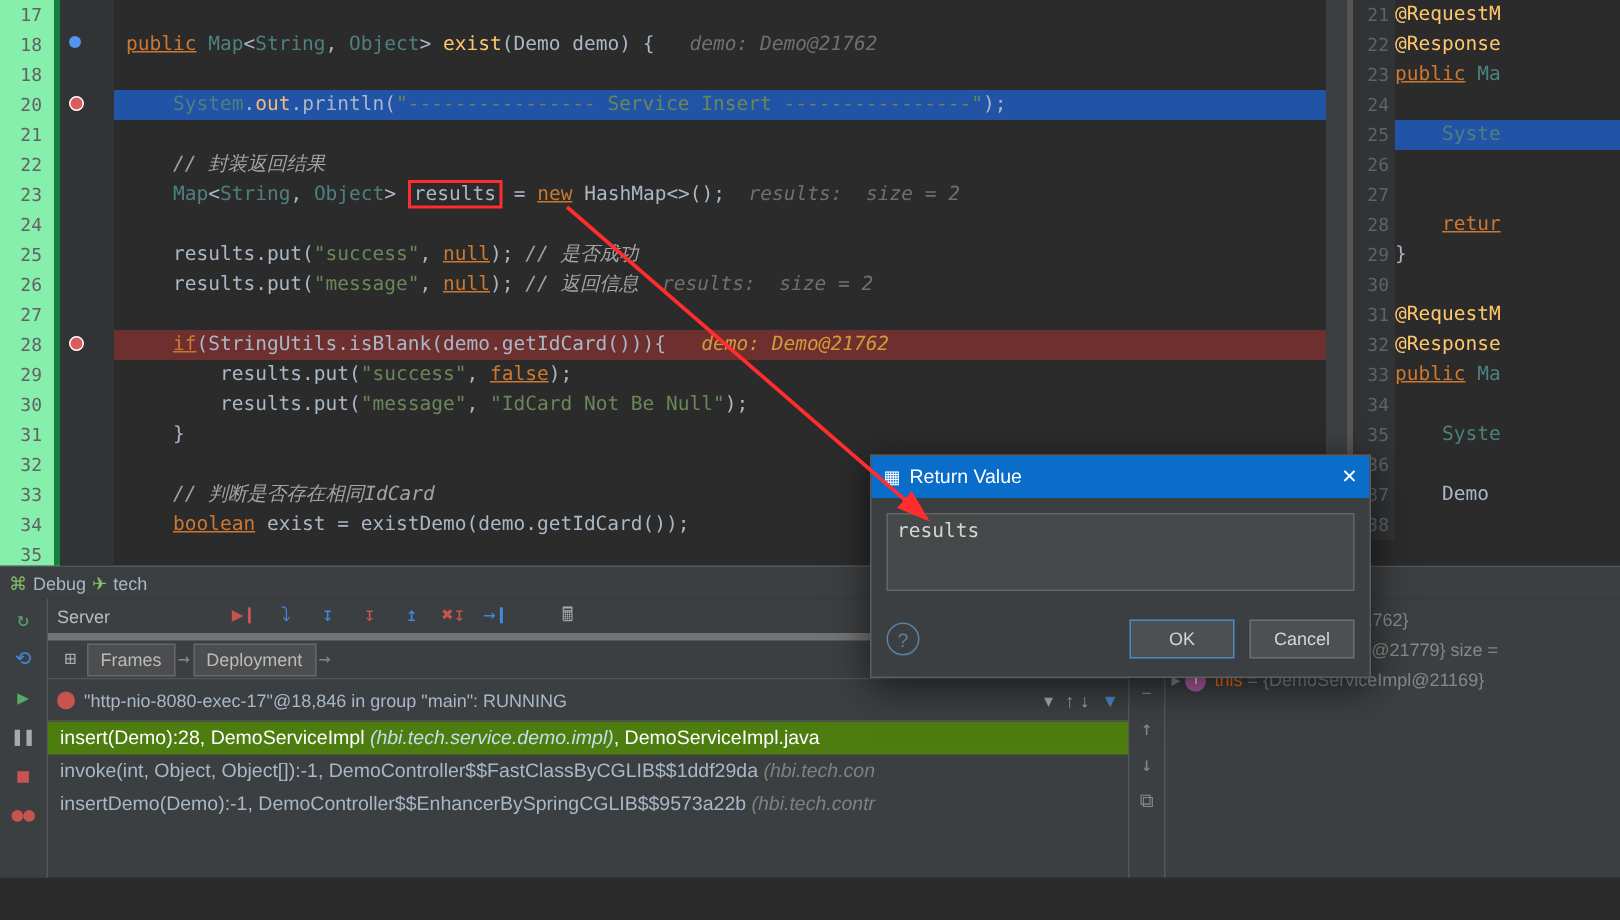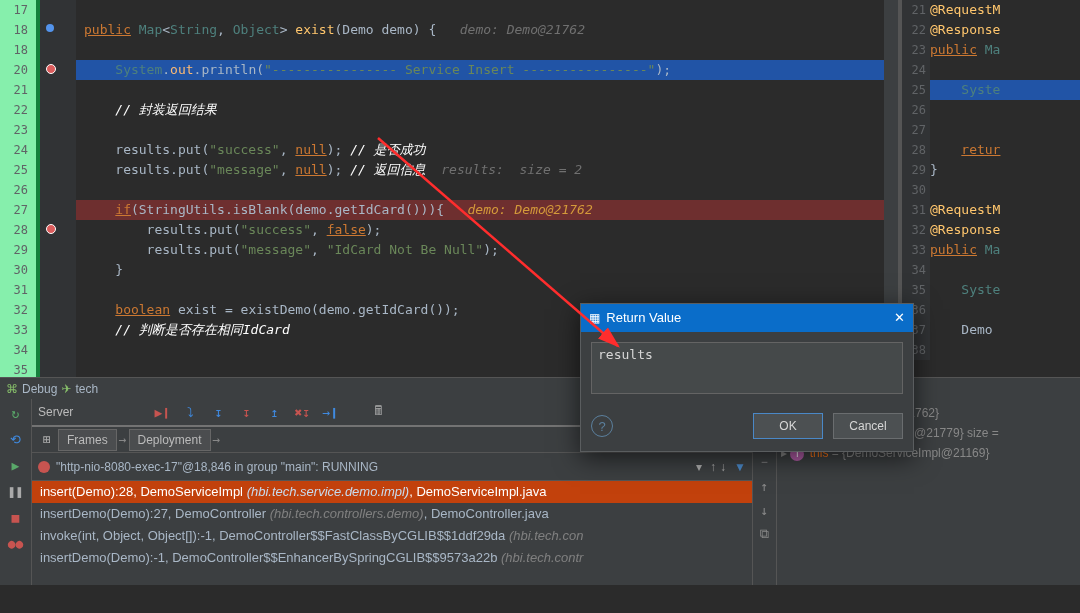--- a/index.html
+++ b/index.html
@@ -56,21 +56,21 @@
   line-height: 20px;
   padding-left: 8px;
   white-space: pre;
 }
 .hl-exec { background: #2154a6; }
 .hl-stop { background: #6e2f2f; }
 .kw { color: #cc7832; text-decoration: underline; }
 .str { color: #6a8759; }
 .type { color: #4e807d; }
 .method { color: #ffc66d; }
-.comment-cn { color: #ffffff; font-style: italic; }
+.comment-cn { color: #a3a3a3; font-style: italic; }
 .hint { color: #707070; font-style: italic; }
 .field { color: #fdba74; }
 .red-box { border: 2px solid #ff2d2d; padding: 0 2px; }
 .scroll-strip {
   width: 14px;
   background: #3c3f41;
   flex-shrink: 0;
   position: relative;
 }
 .splitter { width: 4px; background: #555; flex-shrink: 0; }
@@ -123,21 +123,21 @@
   display: flex;
   height: 186px;
   background: #3c3f41;
 }
 .frames-area { flex: 1; display: flex; flex-direction: column; }
 .server-row {
   height: 28px;
   display: flex;
   align-items: center;
   padding-left: 6px;
-  border-bottom: 2px solid #737373;
+  border-bottom: 5px solid #737373;
   gap: 10px;
 }
 .server-label { font-family: sans-serif; font-size: 12px; color: #bbb; }
 .tb-icon { width: 18px; height: 18px; display: flex; align-items: center; justify-content: center; cursor: pointer; }
 .tabs-row {
   height: 26px;
   display: flex;
   align-items: center;
   padding-left: 6px;
   border-bottom: 1px solid #555;
@@ -157,21 +157,21 @@
   display: flex;
   align-items: center;
   padding: 0 6px;
   border-bottom: 1px solid #555;
   font-family: sans-serif;
   font-size: 12px;
 }
 .thread-row .spacer { flex: 1; }
 .frames-list { flex: 1; overflow: hidden; font-family: sans-serif; font-size: 13px; }
 .frame-row { height: 22px; line-height: 22px; padding-left: 8px; white-space: nowrap; overflow: hidden; }
-.frame-row.sel { background: #c2410c; color: #fff; }
+.frame-row.sel { background: #4d7c0f; color: #fff; }
 .frame-row .pkg { color: #808080; font-style: italic; }
 .frame-row.sel .pkg { color: #c7dbee; }
 .vars-area {
   width: 328px;
   flex-shrink: 0;
   border-left: 1px solid #555;
   display: flex;
 }
 .vars-vert {
   width: 24px;
@@ -282,31 +282,32 @@
     <div class="gutter-icon bp" style="top:224px"></div>
   </div>
 
   <div class="code-left" id="code-left">
       <div class="code-line "></div>
       <div class="code-line "><span class="kw">public</span> <span class="type">Map</span>&lt;<span class="type">String</span>, <span class="type">Object</span>&gt; <span class="method">exist</span>(Demo demo) {   <span class="hint">demo: Demo@21762</span></div>
       <div class="code-line "></div>
       <div class="code-line hl-exec">    <span class="type">System</span>.<span class="field">out</span>.println(<span class="str">"---------------- Service Insert ----------------"</span>);</div>
       <div class="code-line "></div>
       <div class="code-line ">    <span class="comment-cn">// 封装返回结果</span></div>
+      <div class="code-line ">    <span class="type">Map</span>&lt;<span class="type">String</span>, <span class="type">Object</span>&gt; <span class="red-box">results</span> = <span class="kw">new</span> HashMap&lt;&gt;();  <span class="hint">results:  size = 2</span></div>
       <div class="code-line "></div>
       <div class="code-line ">    results.put(<span class="str">"success"</span>, <span class="kw">null</span>); <span class="comment-cn">// 是否成功</span></div>
       <div class="code-line ">    results.put(<span class="str">"message"</span>, <span class="kw">null</span>); <span class="comment-cn">// 返回信息</span>  <span class="hint">results:  size = 2</span></div>
       <div class="code-line "></div>
       <div class="code-line hl-stop">    <span class="kw">if</span>(StringUtils.isBlank(demo.getIdCard())){   <span class="hint" style="color:#d49a3a">demo: Demo@21762</span></div>
       <div class="code-line ">        results.put(<span class="str">"success"</span>, <span class="kw">false</span>);</div>
       <div class="code-line ">        results.put(<span class="str">"message"</span>, <span class="str">"IdCard Not Be Null"</span>);</div>
       <div class="code-line ">    }</div>
       <div class="code-line "></div>
+      <div class="code-line ">    <span class="comment-cn">// 判断是否存在相同IdCard</span></div>
       <div class="code-line ">    <span class="kw">boolean</span> exist = existDemo(demo.getIdCard());</div>
-      <div class="code-line ">    <span class="comment-cn">// 判断是否存在相同IdCard</span></div>
     </div>
   <div class="scroll-strip"></div>
   <div class="splitter"></div>
 
   <div class="code-right">
     <div class="right-gutter" id="right-gutter">
         <div class="right-gutter-line">21</div>
         <div class="right-gutter-line">22</div>
         <div class="right-gutter-line">23</div>
         <div class="right-gutter-line">24</div>
@@ -401,21 +402,20 @@
       <span style="width:12px;height:12px;background:#c75450;border-radius:50%;margin-right:6px"></span>
       <span>"http-nio-8080-exec-17"@18,846 in group "main": RUNNING</span>
       <span class="spacer"></span>
       <span style="color:#aaa">▾</span>
       <span style="margin-left:8px;color:#aaa">↑</span>
       <span style="margin-left:4px;color:#aaa">↓</span>
       <span style="margin-left:8px;color:#4a88c7">▼</span>
     </div>
     <div class="frames-list" id="frames-list">
         <div class="frame-row sel"><span>insert(Demo):28, DemoServiceImpl </span><span class="pkg">(hbi.tech.service.demo.impl)</span><span>, DemoServiceImpl.java</span></div>
-        <div class="frame-row"><span>insertDemo(Demo):27, DemoController </span><span class="pkg">(hbi.tech.controllers.demo)</span><span>, DemoController.java</span></div>
         <div class="frame-row"><span>invoke(int, Object, Object[]):-1, DemoController$$FastClassByCGLIB$$1ddf29da </span><span class="pkg">(hbi.tech.con</span><span></span></div>
         <div class="frame-row"><span>insertDemo(Demo):-1, DemoController$$EnhancerBySpringCGLIB$$9573a22b </span><span class="pkg">(hbi.tech.contr</span><span></span></div>
       </div>
   </div>
 
   <div class="vars-area">
     <div class="vars-vert">
       <span class="tb-icon" style="color:#888">↕</span>
       <span class="tb-icon" style="color:#888">＋</span>
       <span class="tb-icon" style="color:#888">－</span>

